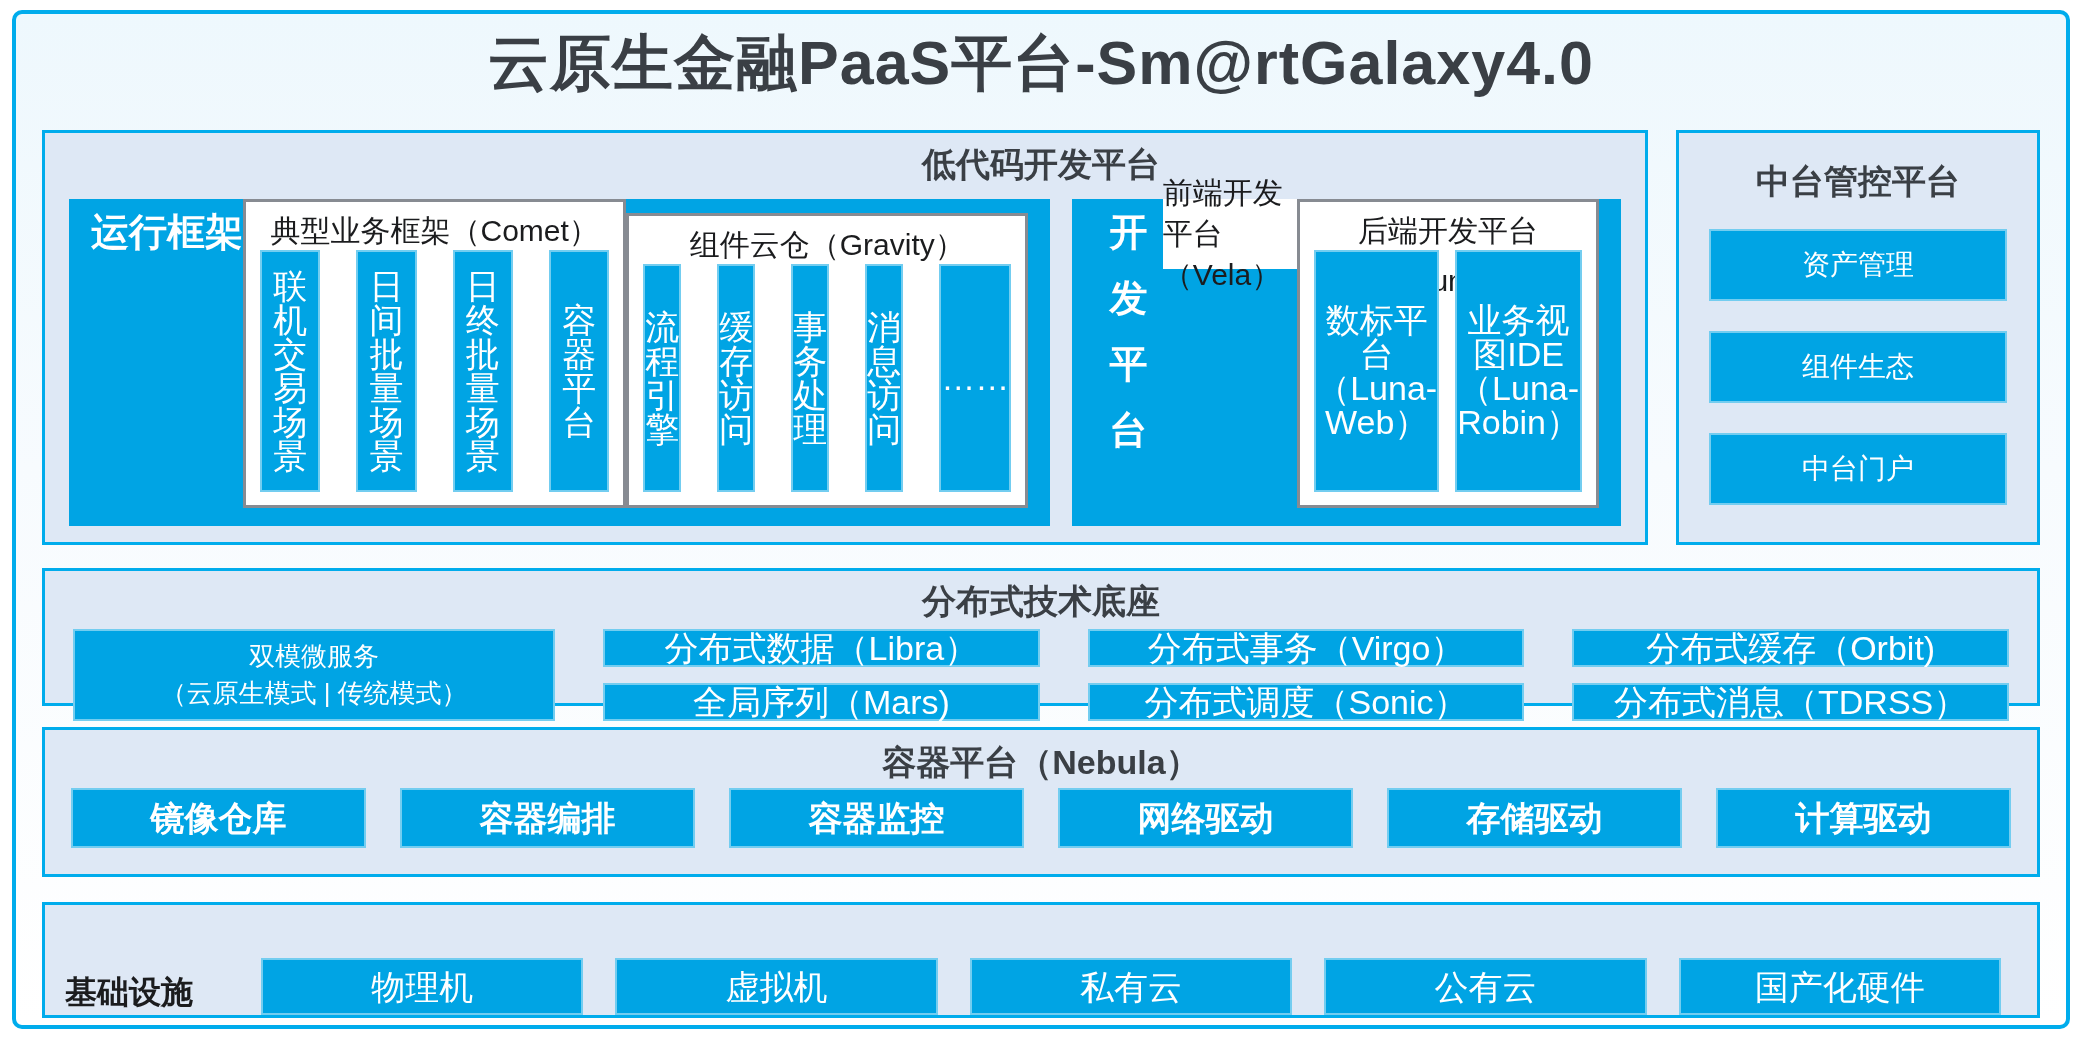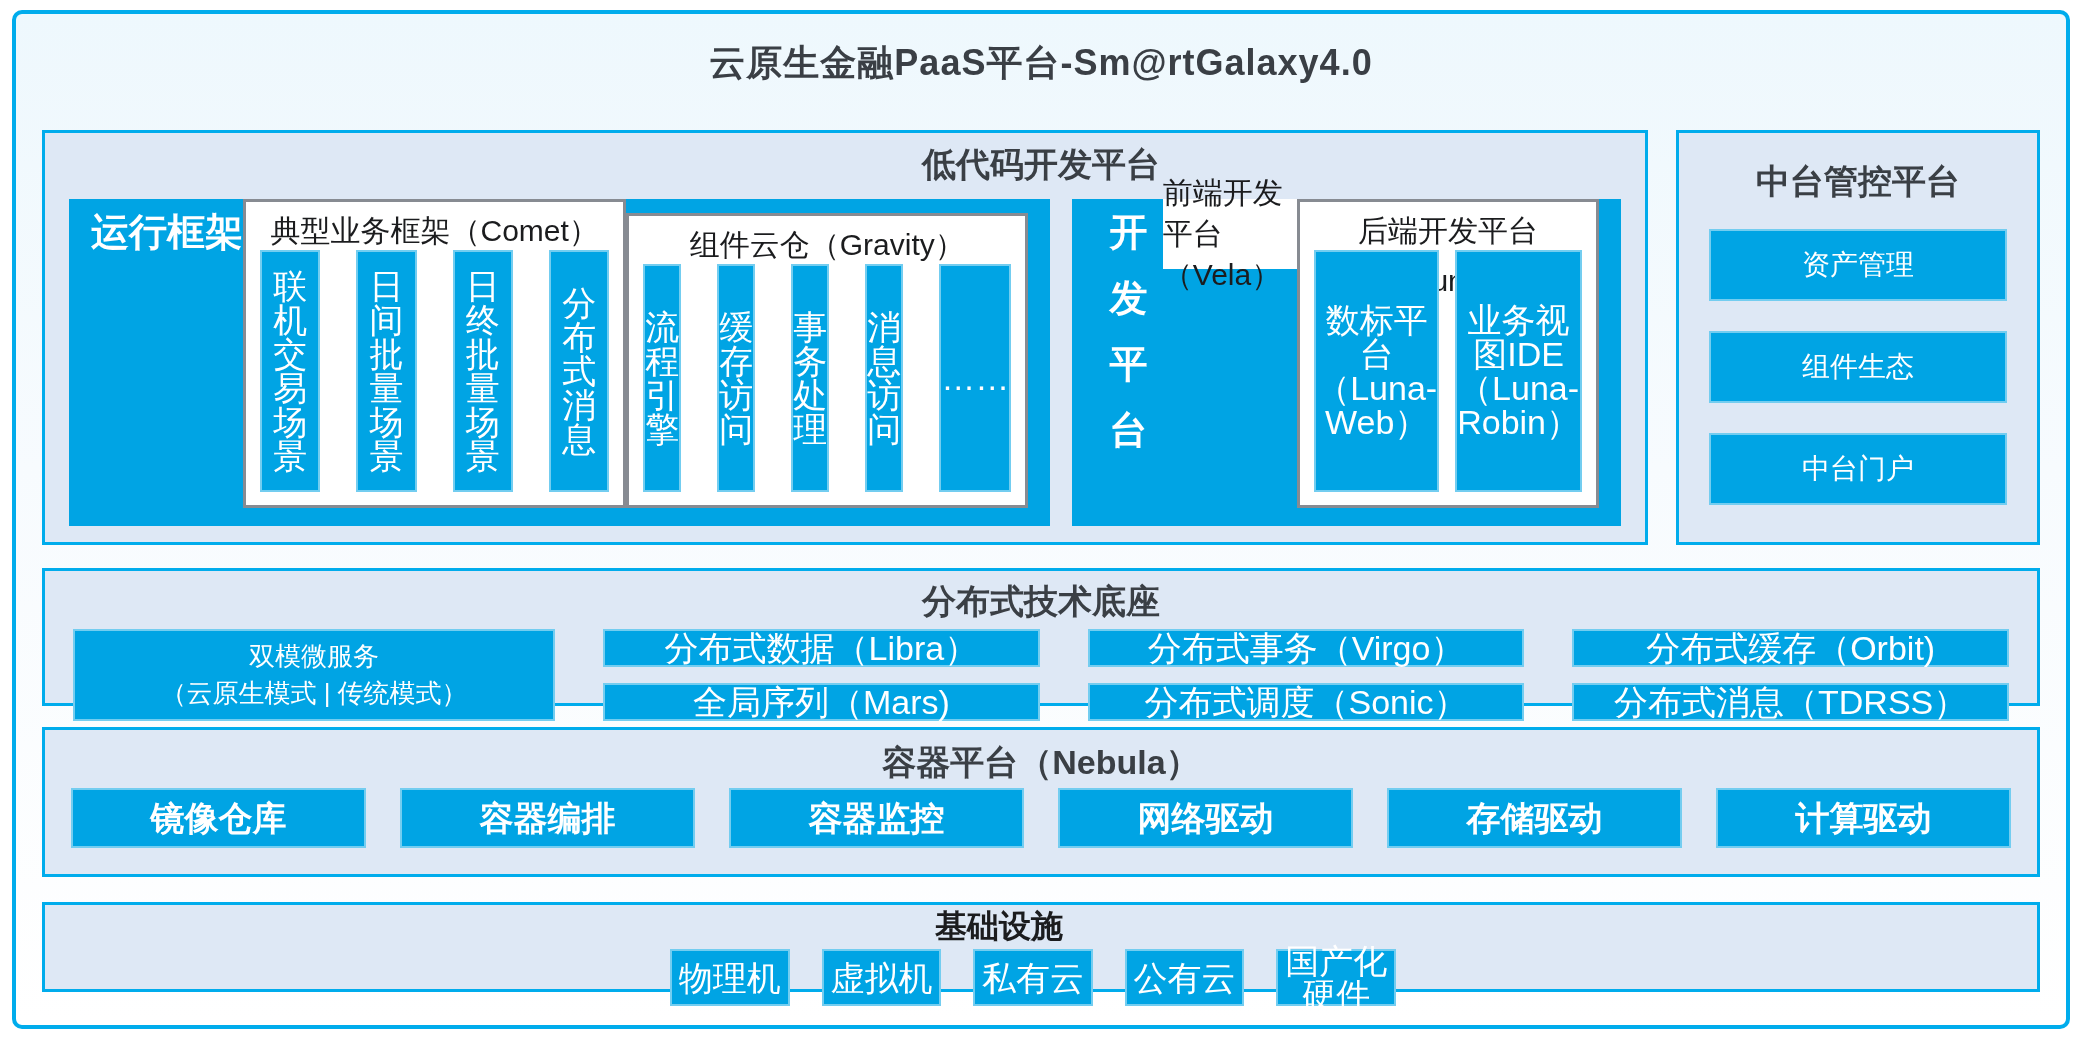--- a/index.html
+++ b/index.html
@@ -8,21 +8,21 @@
     font-family:"Liberation Sans", sans-serif;
   }
   .page {
     position:absolute; left:12px; top:10px; right:12px; bottom:12px;
     border:4px solid var(--border-blue,#00ACEC); border-radius:10px;
     background:linear-gradient(180deg, var(--page-bg-top,#EEF8FD) 0%, #f7fbfe 45%, #ffffff 100%);
     box-sizing:border-box; padding:0 26px;
   }
   .main-title {
     height:66px; line-height:74px; margin-top:12px; margin-bottom:38px;
-    text-align:center; font-size:36px; font-weight:bold; color:var(--dark-text,#3A3F45);
+    text-align:center; font-size:61px; font-weight:bold; color:var(--dark-text,#3A3F45);
     letter-spacing:1px;
   }
   .section {
     background:var(--section-bg,#DEE8F5);
     border:3px solid var(--border-blue,#00ACEC);
     box-sizing:border-box;
   }
   
   .row2 { display:flex; gap:28px; height:415px; position:relative; }
   .row2-title {
@@ -83,23 +83,22 @@
   .dist-content { flex:1; display:flex; gap:48px; margin-top:8px; }
   .big-btn { flex:1.02; font-size:26px; line-height:37px; }
   .dist-cols { flex:3; display:flex; gap:48px; }
   .dist-col { flex:1; display:flex; flex-direction:column; gap:16px; }
   .dist-col .btn { flex:1; }
   .nebula { height:150px; margin-top:21px; padding:8px 26px 26px; display:flex; flex-direction:column; }
   .nebula .band-title { height:44px; line-height:48px; }
   .nebula-row { flex:1; display:flex; gap:34px; margin-top:6px;font-weight:bold; }
   
   .infra {
-    height:90px; margin-top:25px; display:flex; align-items:center;
+    height:116px; margin-top:25px; display:flex; align-items:flex-end;
     padding:0 36px 0 20px;
-    flex-direction:column;
   }
   .infra-label {
     width:196px; font-size:32px; font-weight:bold; color:var(--black-text,#1B1C1E);
   }
   .infra-row { flex:1; display:flex; gap:32px; height:57px; }
 </style>
 </head>
 <body>
 
 <div class="page">
@@ -114,21 +113,21 @@
 
         <div class="blue-panel runtime">
           <div class="panel-title">运行框架</div>
 
           <div class="white-box">
             <div class="white-box-title">典型业务框架（Comet）</div>
             <div class="btn-row">
                 <div class="btn">联机交易场景</div>
                 <div class="btn">日间批量场景</div>
                 <div class="btn">日终批量场景</div>
-                <div class="btn">分布式消息</div>
+                <div class="btn">容器平台</div>
               </div>
           </div>
 
           <div class="white-box">
             <div class="white-box-title">组件云仓（Gravity）</div>
             <div class="btn-row">
                 <div class="btn">流程引擎</div>
                 <div class="btn">缓存访问</div>
                 <div class="btn">事务处理</div>
                 <div class="btn">消息访问</div>

